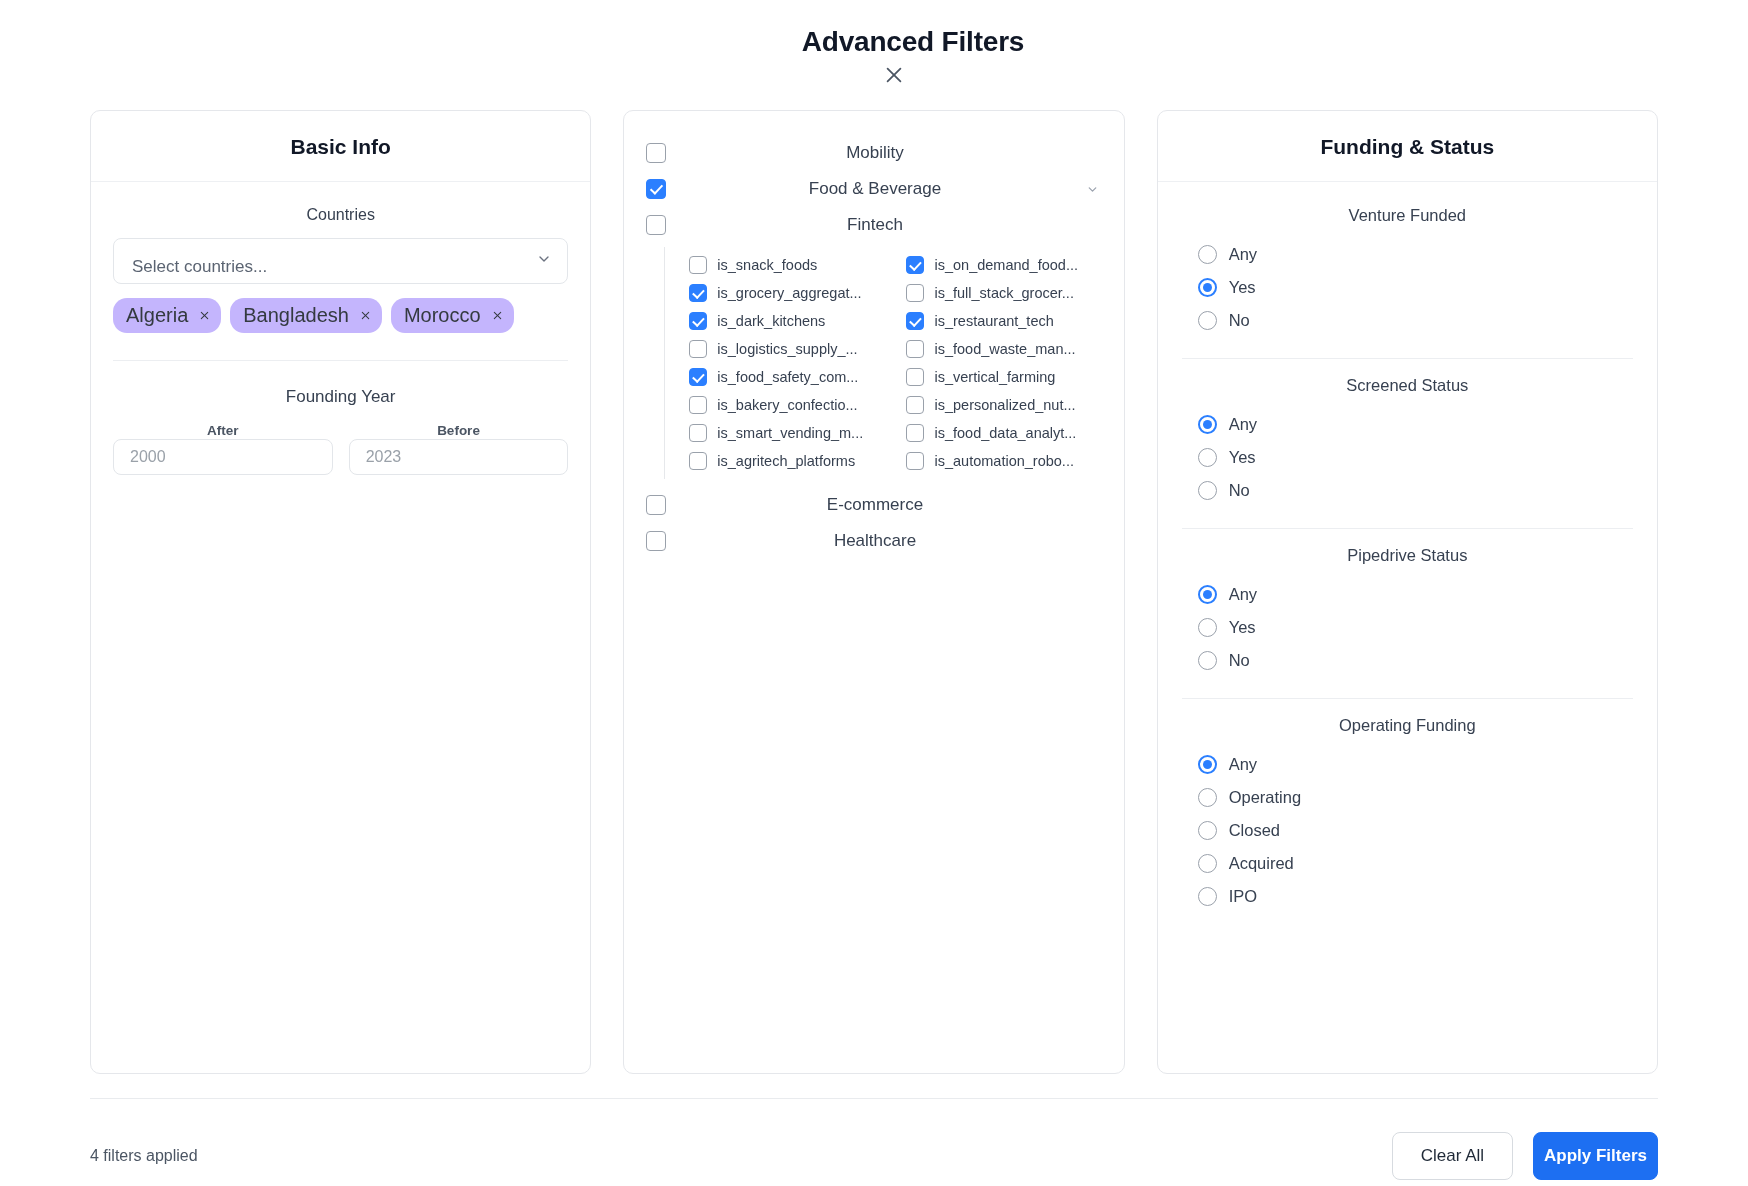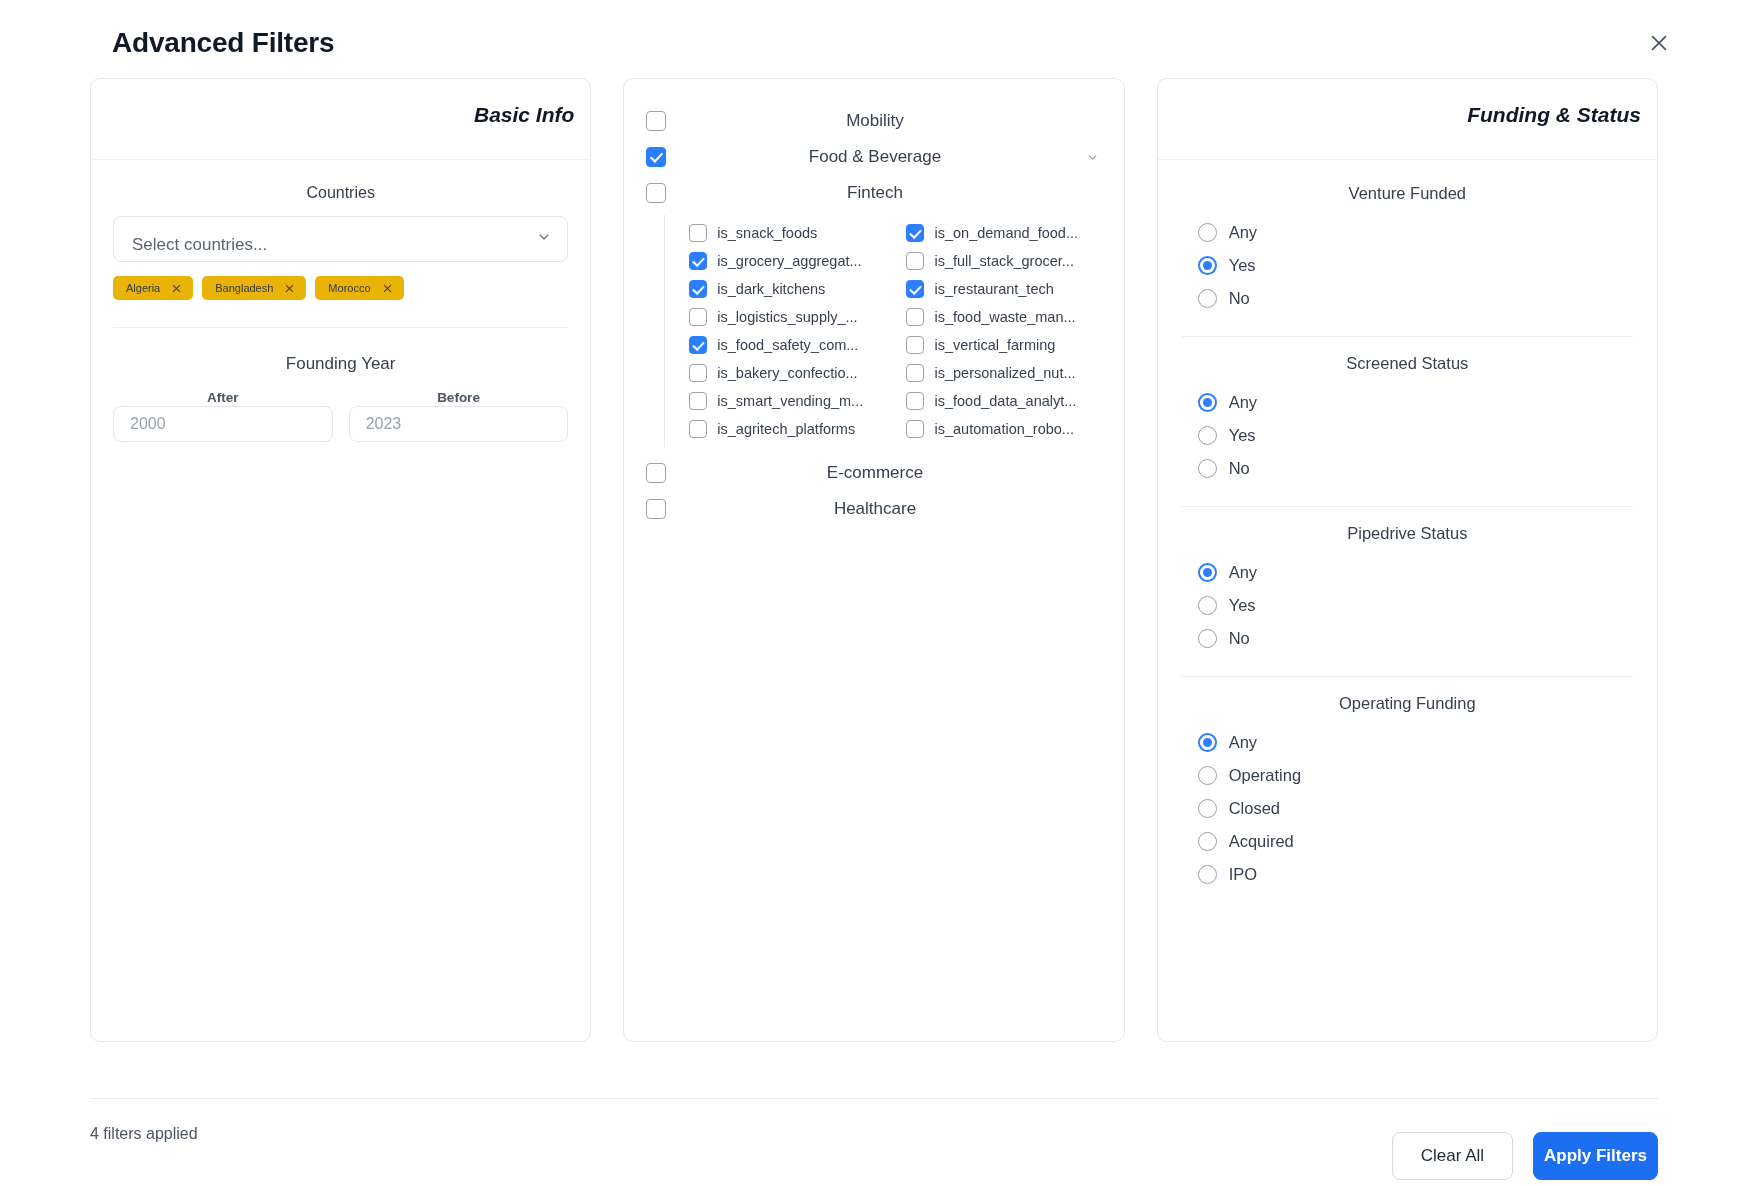--- a/index.html
+++ b/index.html
@@ -8,21 +8,21 @@
     background: #ffffff;
     font-family: "Liberation Sans", sans-serif;
     color: #1f2937;
     overflow: hidden;
   }
   .modal { width: 1748px; height: 1186px; display: flex; flex-direction: column; background:#fff; }
 
   
   .header {
     padding: 26px 34px 18px 112px;
-    display: flex; align-items: center; justify-content: space-between;
+    display: flex; align-items: center; justify-content: space-between; flex-direction: column;
   }
   .modal-title {
     font-size: 28px; font-weight: bold; color: #111827; letter-spacing: -0.2px;
   }
   .close-btn {
     width: 34px; height: 34px; display:flex; align-items:center; justify-content:center;
     cursor: pointer; color:#4b5563; background:none; border:none; margin-right:38px;
   }
   .close-btn svg { display:block; }
 
@@ -31,24 +31,23 @@
     display: flex; gap: 32px;
     padding: 0 90px; flex: 1 1 auto; min-height:0;
   }
   .panel {
     flex: 1 1 0; background:#fff;
     border: 1px solid #e5e7eb; border-radius: 10px;
     display:flex; flex-direction:column; overflow:hidden;
     height: 964px;
   }
   .panel-header {
-    padding: 24px 16px 32px;
+    padding: 24px 16px 22px;
     border-bottom: 1px solid #eef0f3;
-    text-align: right;
-    font-style: italic;
+    text-align: center;
   }
   .panel-title { font-size: 21px; font-weight: bold; color:#111827; }
   .panel-body { padding: 24px 22px 18px; flex:1 1 auto; overflow:hidden; }
 
   
   .field-label {
     display:block; text-align:center; font-size:16px; color:#374151;
     margin-bottom: 14px;
   }
   .select-wrap { position: relative; }
@@ -61,23 +60,23 @@
     font-family: "Liberation Sans", sans-serif;
     cursor: pointer;
   }
   .select-caret {
     position:absolute; right:16px; top:50%; transform: translateY(-50%);
     pointer-events:none; color:#6b7280;
   }
   .chips { display:flex; flex-wrap:wrap; gap:9px; margin-top: 14px; }
   .chip {
     display:inline-flex; align-items:center; gap:11px;
-    background:#eab308; border-radius:5px;
+    background:#c4b5fd; border-radius:14px;
     padding: 6px 11px 6px 13px;
-    font-size: 11px; color:#343a40;
+    font-size: 20px; color:#343a40;
   }
   .chip-x { cursor:pointer; color:#343a40; display:flex; align-items:center; }
 
   .divider { height:1px; background:#eceef1; margin: 27px 0 0; }
 
   .year-block { margin-top: 26px; }
   .year-title { text-align:center; font-size:17px; color:#374151; margin-bottom: 16px; }
   .year-row { display:flex; gap: 16px; }
   .year-col { flex:1 1 0; }
   .year-sublabel {
@@ -151,21 +150,21 @@
   .rb.selected { border-color:#2b7fff; border-width:2px; }
   .rb.selected::after {
     content:""; width:9px; height:9px; border-radius:50%; background:#2b7fff;
   }
   .group-divider { height:1px; background:#eceef1; margin: 17px 2px; }
 
   
   .footer {
     margin: 22px 90px 0; padding: 26px 0 0;
     border-top: 1px solid #e9ebee;
-    display:flex; justify-content:space-between;
+    display:flex; align-items:center; justify-content:space-between;
     height: 88px;
   }
   .filters-applied { font-size: 16px; color:#4b5563; }
   .footer-actions { display:flex; gap: 20px; align-items:center;margin-left:20px; }
   .btn {
     font-family:"Liberation Sans", sans-serif;
     font-size: 17px; border-radius: 8px; cursor:pointer;
     height: 48px; display:inline-flex; align-items:center; justify-content:center;
   }
   .btn-secondary {

